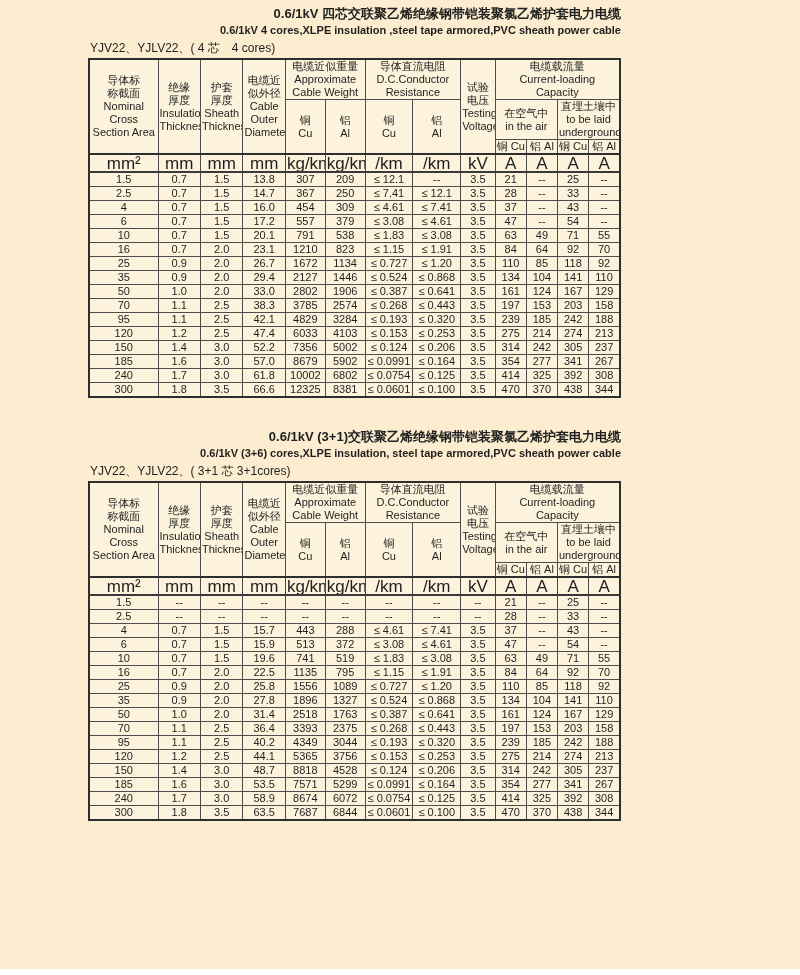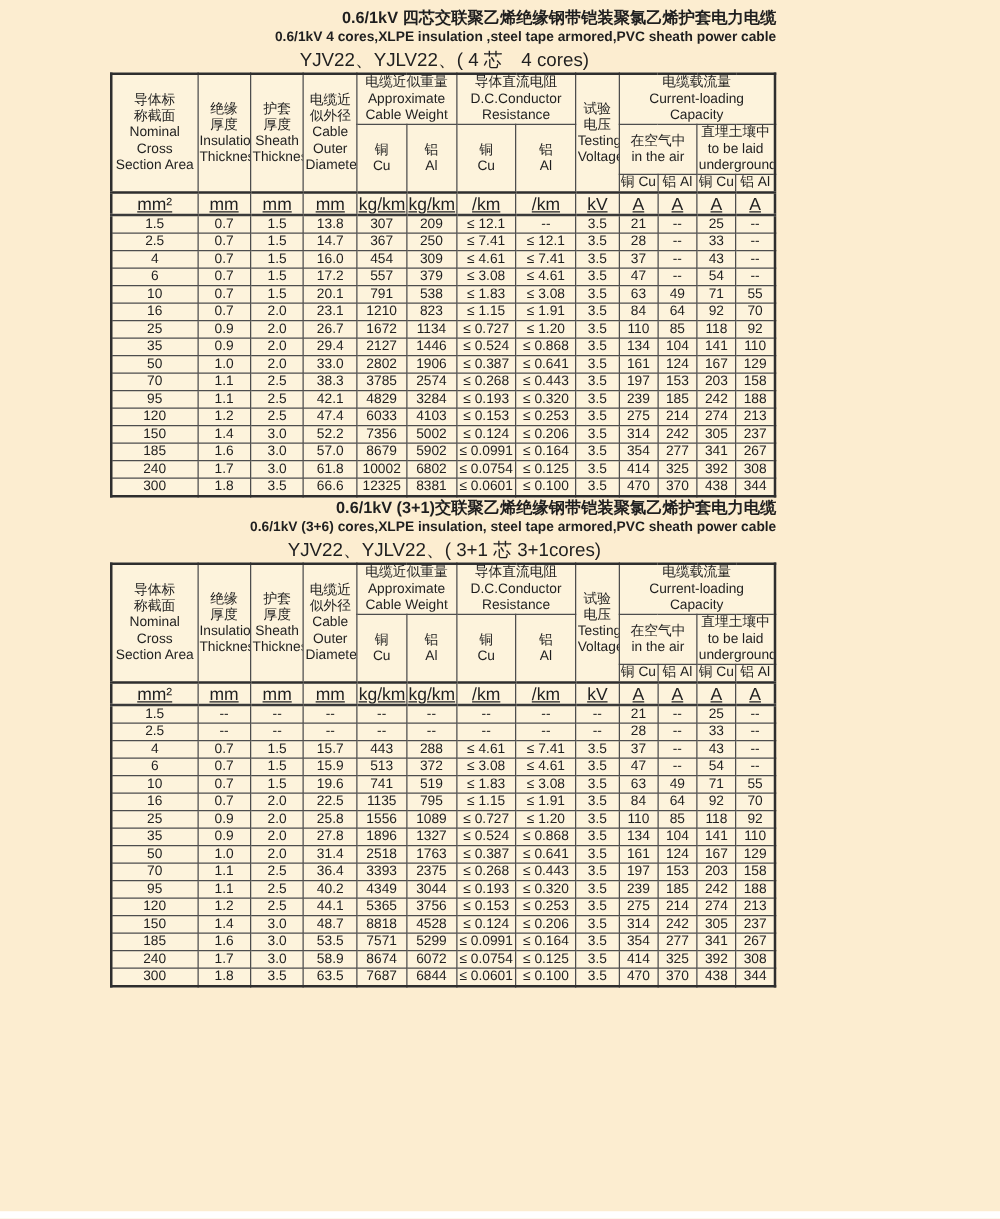--- a/index.html
+++ b/index.html
@@ -4,38 +4,38 @@
 <style>
   html,body{margin:0;padding:0;}
   body{
     width:800px;height:975px;overflow:hidden;position:relative;
     background:#fcedd0;color:#1f1f1f;
     font-family:"Liberation Sans","DejaVu Sans",sans-serif;
   }
   .page{padding:6px 43px 0 88px;box-sizing:border-box;width:664px;}
   .title-zh{font-weight:bold;font-size:13px;line-height:16px;text-align:right;white-space:nowrap;}
   .title-en{font-weight:bold;font-size:11px;line-height:17px;text-align:right;white-space:nowrap;}
-  .model-line{font-size:15px;line-height:17px;text-align:center;margin:1px 0 1px 2px;white-space:nowrap;}
+  .model-line{font-size:12px;line-height:17px;text-align:left;margin:1px 0 1px 2px;white-space:nowrap;}
   table.cable{
     width:100%;border-collapse:collapse;table-layout:fixed;
     background:#fdf3dc;border:2px solid #2e2e2e;
   }
   table.cable th,table.cable td{
     border:1px solid #4d4d4d;text-align:center;vertical-align:middle;
     padding:0 1px;overflow:hidden;
   }
   thead th{
     font-weight:normal;font-size:11px;line-height:13px;white-space:pre-line;
   }
   tr.units-row td{
-    font-size:14px;height:16px;line-height:15px;
-    border-top:2px solid #2e2e2e;border-bottom:2px solid #3a3a3a;text-decoration:underline;
+    font-size:17px;height:16px;line-height:15px;
+    border-top:2px solid #2e2e2e;border-bottom:2px solid #3a3a3a;
   }
   tbody tr.data-row td{font-size:11px;height:13px;line-height:13px;}
-  .sec2{}
+  .sec2{margin-top:31px;}
   .bottom-edge{position:absolute;left:0;bottom:0;width:800px;height:6px;background:#ffffff;}
   
   col.c-nom{width:13%;} col.c-mm{width:8%;} col.c-wt{width:7.5%;}
   col.c-res{width:9%;} col.c-kv{width:6.5%;} col.c-a{width:5.875%;}
 </style>
 </head>
 <body>
 
 <div class="page">
 

